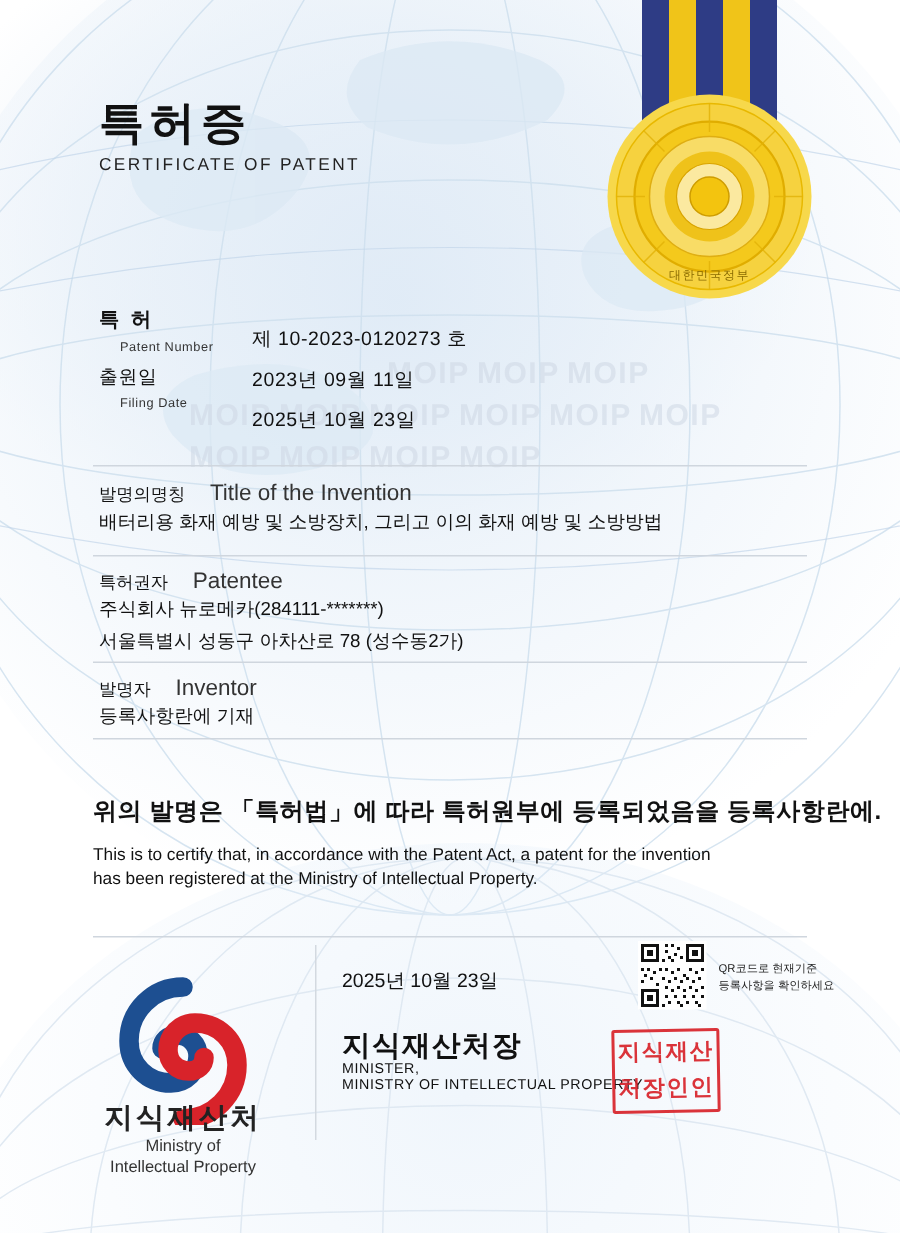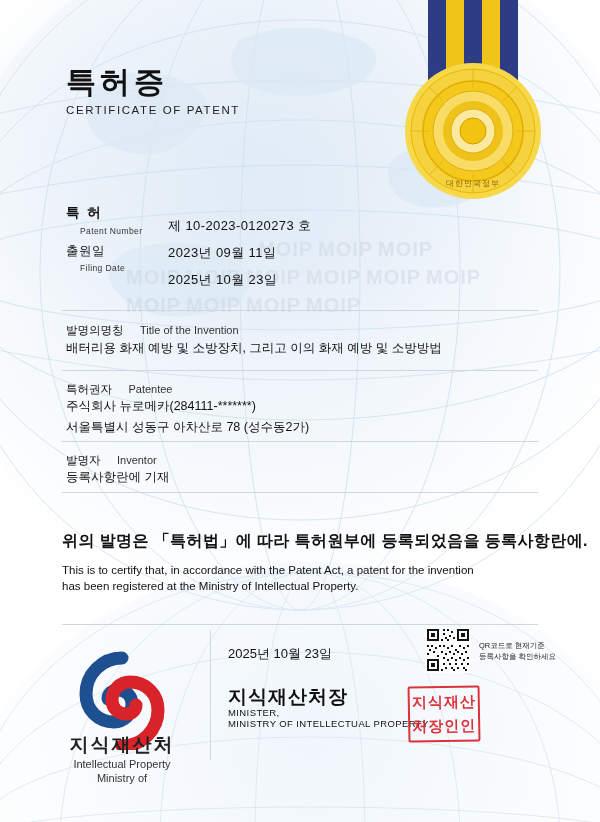--- a/index.html
+++ b/index.html
@@ -88,21 +88,21 @@
   .lbl-en { font-size: 8.5px; color: #333; letter-spacing: 0.4px; padding-left: 14px; }
   .val { font-size: 13px; color: #111; letter-spacing: 0.4px; }
   .val-strong { font-size: 15px; color: #111; font-weight: bold; letter-spacing: 0.5px; }
 
   .sep {
     position: absolute; left: 62px; width: 476px;
     height: 1px; background: #cfd6de;
   }
 
   .inv-title-ko { font-size: 11.5px; color: #111; }
-  .inv-title-en { font-size: 11px; color: #333; }
+  .inv-title-en { font-size: 15px; color: #333; }
   .inv-value { font-size: 12.5px; color: #111; }
 
   .certify-ko {
     position: absolute; left: 62px; top: 531px;
     font-size: 16px; font-weight: bold; color: #111; letter-spacing: 0.4px;
   }
   .certify-en {
     position: absolute; left: 62px; top: 562px;
     font-size: 11.5px; color: #111; line-height: 16px; width: 470px;
   }
@@ -412,17 +412,17 @@
   <div class="emblem">
     <svg width="120" height="100" viewBox="0 0 120 100" aria-hidden="true">
       <g transform="translate(18,2)">
         <path d="M42 6 C22 6 6 22 6 42 C6 58 18 70 34 70 C44 70 52 62 52 52 C52 44 46 38 38 38 C32 38 28 42 28 47" fill="none" stroke="#1d4f91" stroke-width="13" stroke-linecap="round"></path>
         <path d="M42 94 C62 94 78 78 78 58 C78 42 66 30 50 30 C40 30 32 38 32 48 C32 56 38 62 46 62 C52 62 56 58 56 53" fill="none" stroke="#d8232a" stroke-width="13" stroke-linecap="round"></path>
       </g>
     </svg>
   </div>
   <div class="emblem-ko">지식재산처</div>
   <div class="emblem-en">
+    <div>Ministry of</div>
     <div>Intellectual Property</div>
-    <div>Ministry of</div>
   </div>
 
 </div>
 
 </body></html>

